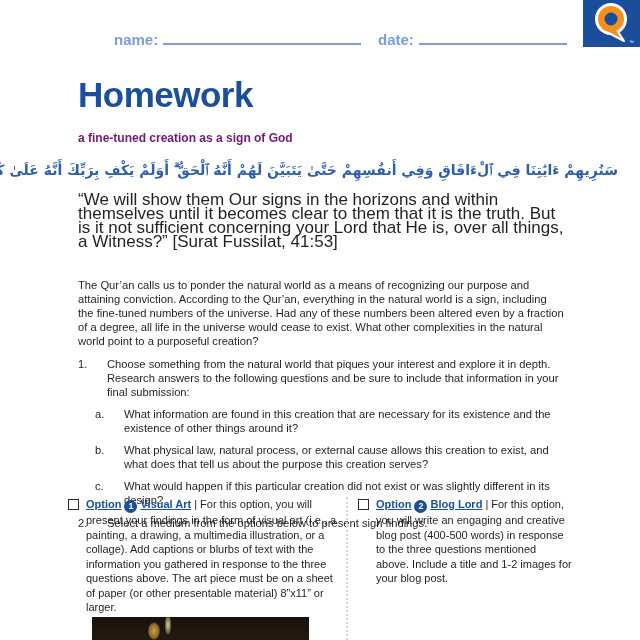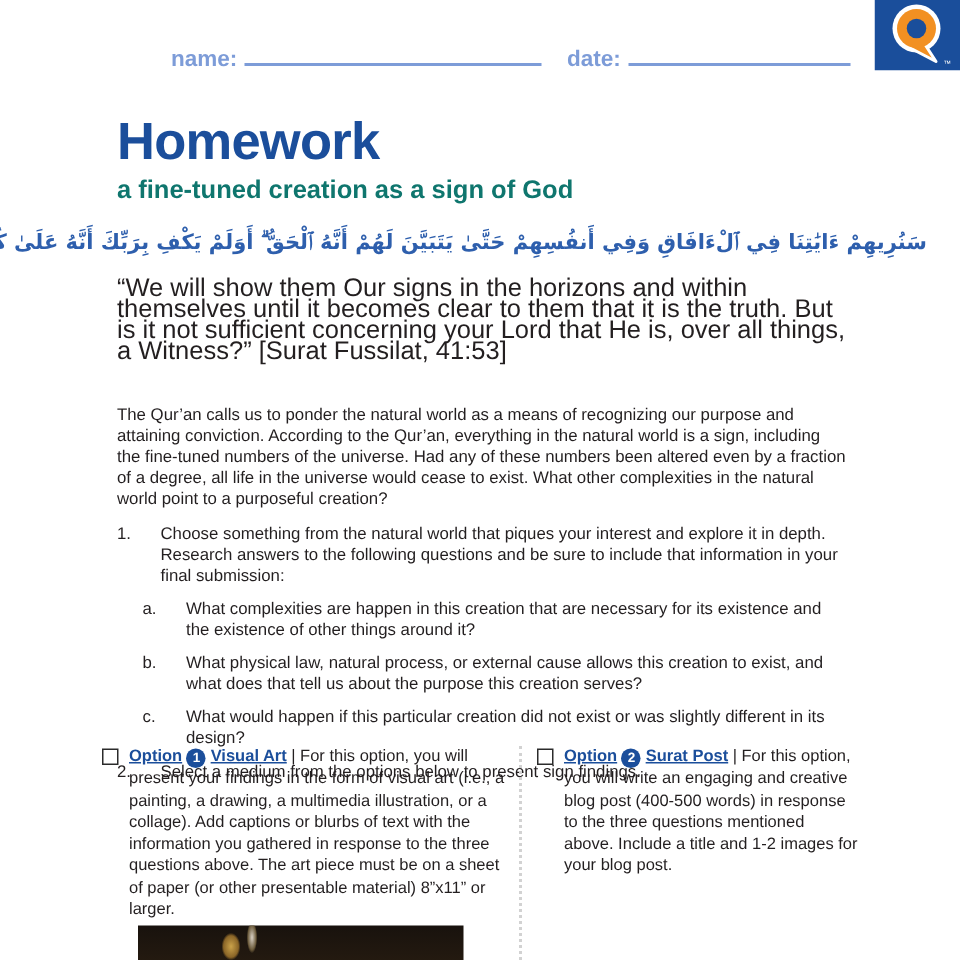--- a/index.html
+++ b/index.html
@@ -14,21 +14,21 @@
   .date-field { left:378px; }
   .field-line { display:inline-block; height:13px; border-bottom:2px solid #7d9cd8; margin-left:5px; vertical-align:baseline; }
   .name-line { width:198px; }
   .date-line { width:148px; }
   
   .logo { position:absolute; top:0; right:0; width:57px; height:47px; }
   .logo svg { display:block; }
   
   .content { position:absolute; left:78px; top:76px; width:487px; }
   h1.title { font-size:35px; line-height:38px; font-weight:bold; letter-spacing:-0.5px; color:#1b4e9b; }
-  .subtitle { margin-top:3px; font-size:17px; font-weight:bold; color:#0f766e; }
+  .subtitle { margin-top:17px; font-size:12px; font-weight:bold; color:#701a75; }
   .arabic {
     margin-top:12px; margin-left:-16px; width:556px; text-align:center;
     direction:rtl; white-space:nowrap; font-size:14px; line-height:26px;
     color:#2e5fad; font-weight:bold; font-family:"DejaVu Sans", sans-serif;
   }
   .quote { margin-top:10px; font-size:17px; line-height:14px; }
   .intro { margin-top:29px; font-size:11.2px; line-height:14px; }
   .li { display:flex; font-size:11.2px; line-height:14px; }
   .li .num { flex:none; width:17px; }
   .li .txt { flex:1;margin-left:12px; }
@@ -93,21 +93,21 @@
     <div class="arabic">سَنُرِيهِمْ ءَايَٰتِنَا فِي ٱلْءَافَاقِ وَفِي أَنفُسِهِمْ حَتَّىٰ يَتَبَيَّنَ لَهُمْ أَنَّهُ ٱلْحَقُّ ۗ أَوَلَمْ يَكْفِ بِرَبِّكَ أَنَّهُ عَلَىٰ كُلِّ شَيْءٍ شَهِيدٌ</div>
     <p class="quote">“We will show them Our signs in the horizons and within themselves until it becomes clear to them that it is the truth. But is it not sufficient concerning your Lord that He is, over all things, a Witness?” [Surat Fussilat, 41:53]</p>
     <p class="intro">The Qur’an calls us to ponder the natural world as a means of recognizing our purpose and attaining conviction. According to the Qur’an, everything in the natural world is a sign, including the fine-tuned numbers of the universe. Had any of these numbers been altered even by a fraction of a degree, all life in the universe would cease to exist. What other complexities in the natural world point to a purposeful creation?</p>
 
     <div class="li l1">
       <span class="num">1.</span>
       <span class="txt">Choose something from the natural world that piques your interest and explore it in depth. Research answers to the following questions and be sure to include that information in your final submission:</span>
     </div>
     <div class="li l2">
       <span class="num">a.</span>
-      <span class="txt">What complexities are happen in this creation that are necessary for its existence and the existence of other things around it?</span>
+      <span class="txt">What information are found in this creation that are necessary for its existence and the existence of other things around it?</span>
     </div>
     <div class="li l2">
       <span class="num">b.</span>
       <span class="txt">What physical law, natural process, or external cause allows this creation to exist, and what does that tell us about the purpose this creation serves?</span>
     </div>
     <div class="li l2">
       <span class="num">c.</span>
       <span class="txt">What would happen if this particular creation did not exist or was slightly different in its design?</span>
     </div>
     <div class="li l1">
@@ -120,21 +120,21 @@
     <div class="opt opt-left">
       <span class="checkbox"></span>
       <div class="opt-text">
         <span class="blue">Option</span><span class="numbadge">1</span><span class="blue">Visual Art</span><span class="sep">|</span><span>For this option, you will present your findings in the form of visual art (i.e., a painting, a drawing, a multimedia illustration, or a collage). Add captions or blurbs of text with the information you gathered in response to the three questions above. The art piece must be on a sheet of paper (or other presentable material) 8”x11” or larger.</span>
       </div>
     </div>
     <div class="divider"></div>
     <div class="opt opt-right">
       <span class="checkbox"></span>
       <div class="opt-text">
-        <span class="blue">Option</span><span class="numbadge">2</span><span class="blue">Surat Post</span><span class="sep">|</span><span>For this option, you will write an engaging and creative blog post (400-500 words) in response to the three questions mentioned above. Include a title and 1-2 images for your blog post.</span>
+        <span class="blue">Option</span><span class="numbadge">2</span><span class="blue">Blog Lord</span><span class="sep">|</span><span>For this option, you will write an engaging and creative blog post (400-500 words) in response to the three questions mentioned above. Include a title and 1-2 images for your blog post.</span>
       </div>
     </div>
   </div>
 
   <div class="img-art"></div>
   <div class="img-blog"></div>
 
 </div>
 
 </body></html>

